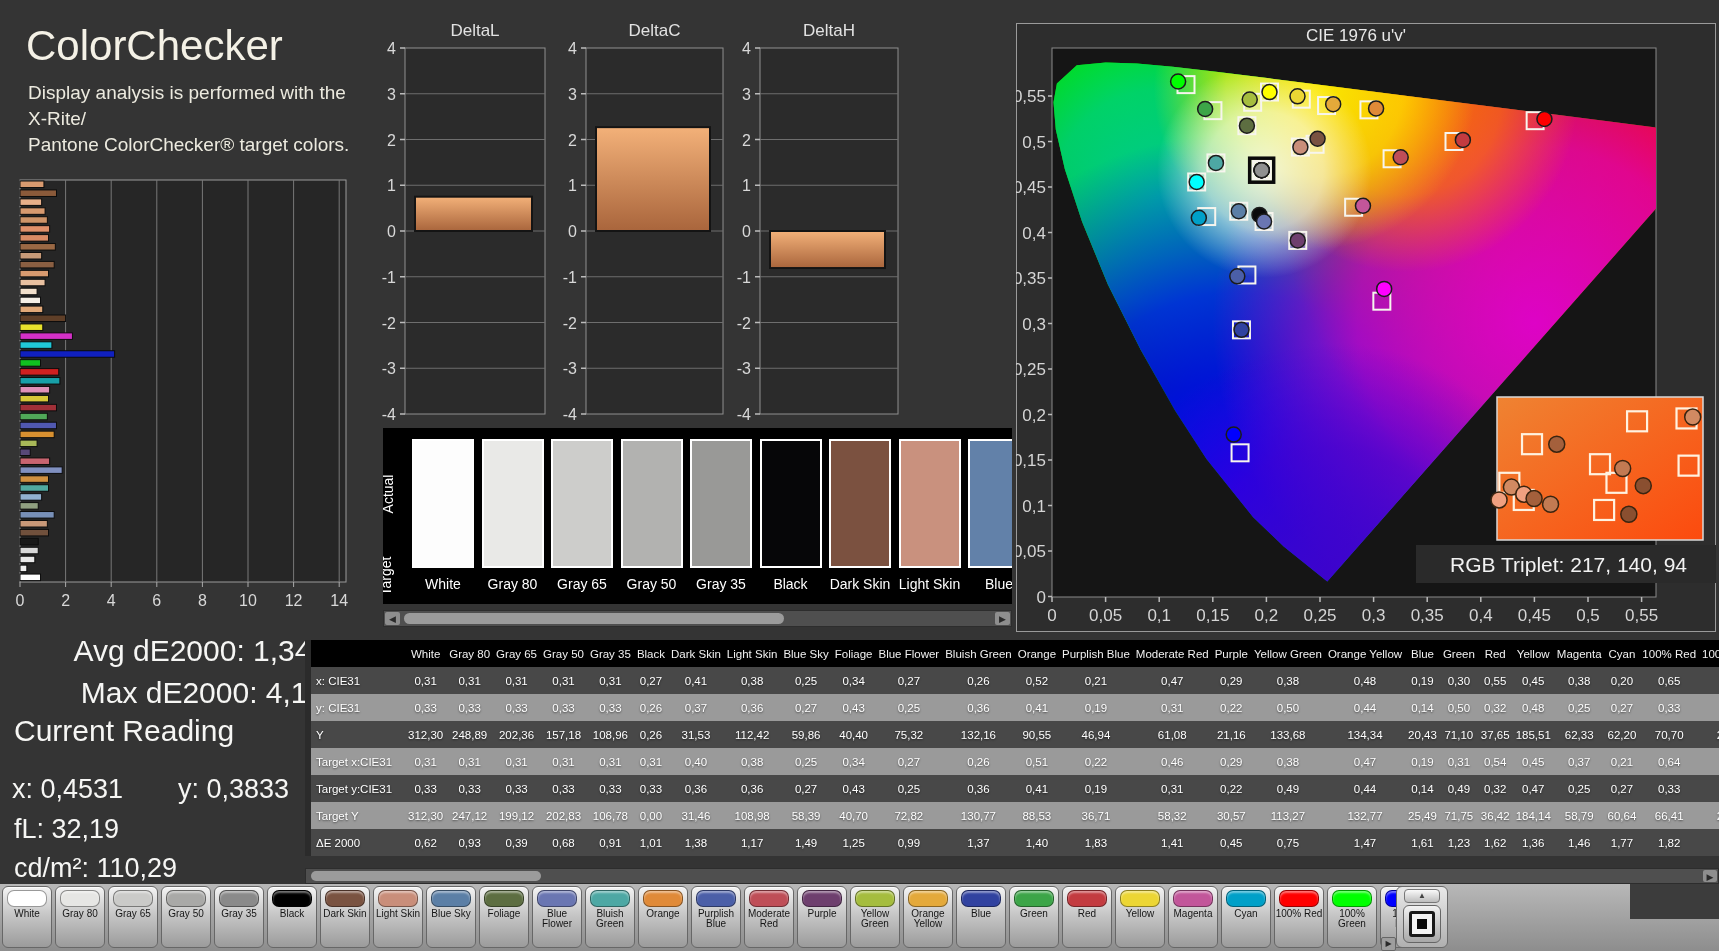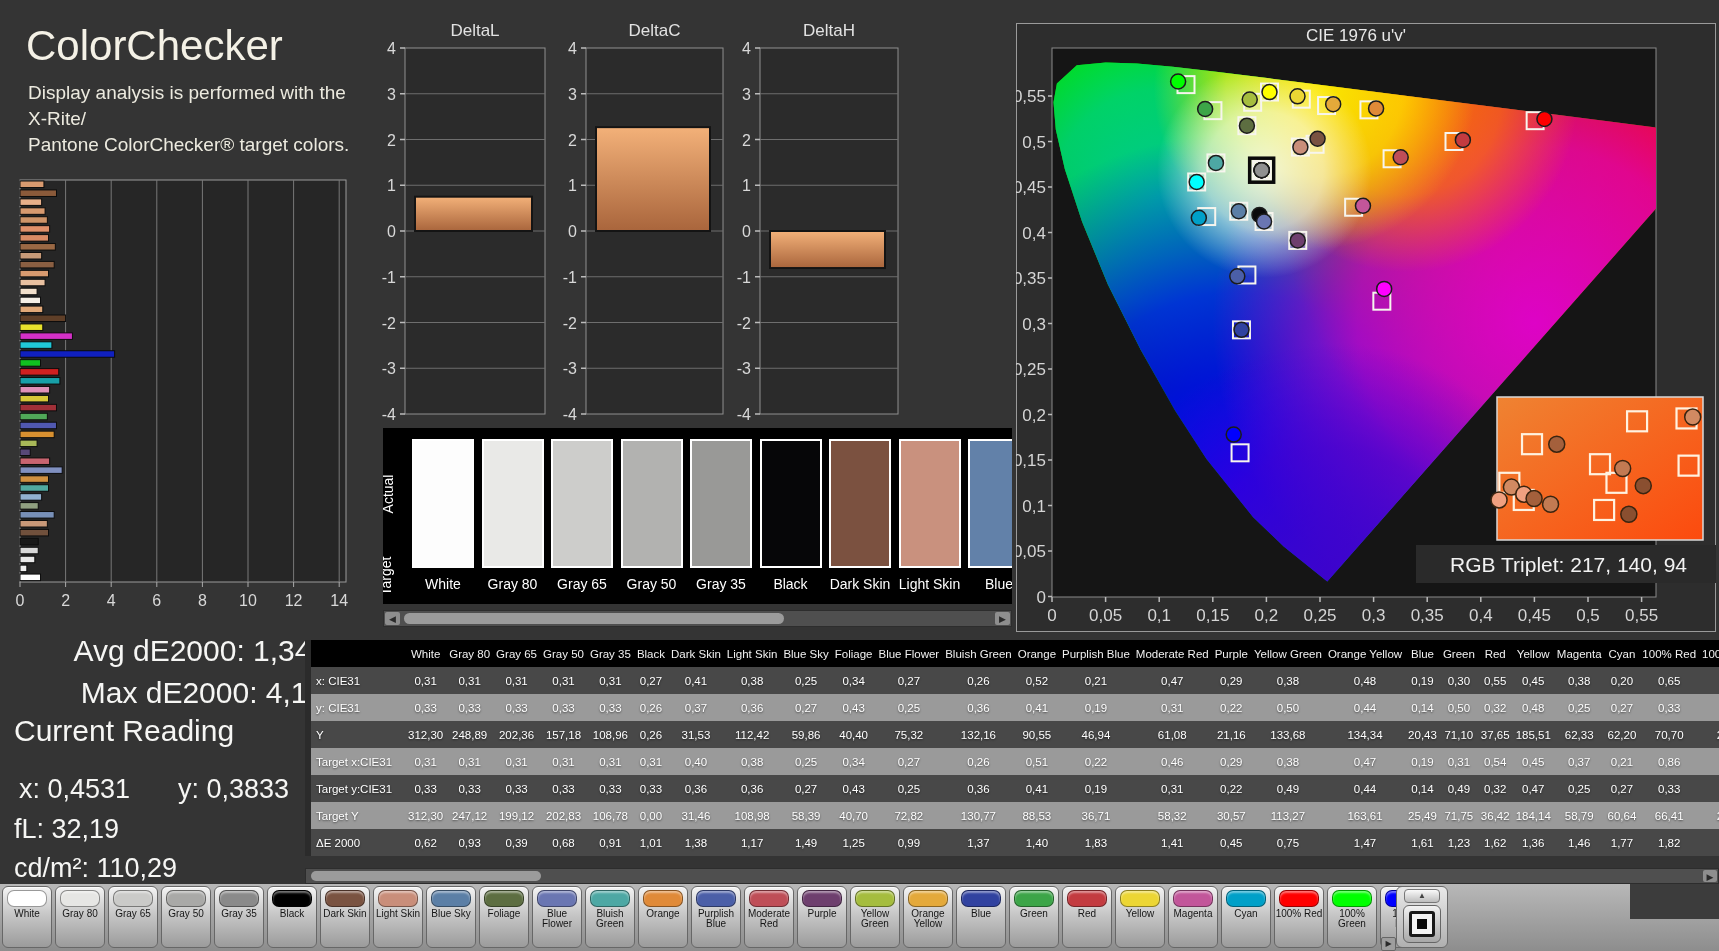--- a/index.html
+++ b/index.html
@@ -116,21 +116,21 @@
       <text x="234" y="440" text-anchor="middle" font-size="16" fill="#d8d8d8">10</text>
       <line x1="279.6" y1="416" x2="279.6" y2="421" stroke="#aaa" stroke-width="1"></line>
       <text x="279.6" y="440" text-anchor="middle" font-size="16" fill="#d8d8d8">12</text>
       <line x1="325.2" y1="416" x2="325.2" y2="421" stroke="#aaa" stroke-width="1"></line>
       <text x="325.2" y="440" text-anchor="middle" font-size="16" fill="#d8d8d8">14</text>
     </svg>
 
   <div class="abs stat-big" style="left:0;top:634px;width:345px;text-align:center;padding-left:20px;">Avg dE2000: 1,34</div>
   <div class="abs stat-big" style="left:0;top:676px;width:345px;text-align:center;padding-left:30px;">Max dE2000: 4,14</div>
   <div class="abs stat-big" style="left:14px;top:714px;">Current Reading</div>
-  <div class="abs stat-mid" style="left:19px;top:774px;">x: 0,4531</div>
+  <div class="abs stat-mid" style="left:12px;top:774px;">x: 0,4531</div>
   <div class="abs stat-mid" style="left:178px;top:774px;">y: 0,3833</div>
   <div class="abs stat-mid" style="left:14px;top:814px;">fL: 32,19</div>
   <div class="abs stat-mid" style="left:14px;top:853px;">cd/m²: 110,29</div>
 
   <svg id="mini-svg" class="abs" style="left:360px;top:20px;" width="552" height="410">
       <defs>
         <linearGradient id="barGrad" x1="0" y1="0" x2="0" y2="1">
           <stop offset="0%" stop-color="#f3b179"></stop>
           <stop offset="100%" stop-color="#a9653c"></stop>
         </linearGradient>
@@ -605,21 +605,21 @@
             <td>0,46</td>
             <td>0,29</td>
             <td>0,38</td>
             <td>0,47</td>
             <td>0,19</td>
             <td>0,31</td>
             <td>0,54</td>
             <td>0,45</td>
             <td>0,37</td>
             <td>0,21</td>
-            <td>0,86</td>
+            <td>0,64</td>
             <td>0,30</td>
           </tr>
           <tr class="row-dark">
             <td class="gut"></td>
             <td class="rowlab">Target y:CIE31</td>
             <td>0,33</td>
             <td>0,33</td>
             <td>0,33</td>
             <td>0,33</td>
             <td>0,33</td>
@@ -658,21 +658,21 @@
             <td>108,98</td>
             <td>58,39</td>
             <td>40,70</td>
             <td>72,82</td>
             <td>130,77</td>
             <td>88,53</td>
             <td>36,71</td>
             <td>58,32</td>
             <td>30,57</td>
             <td>113,27</td>
-            <td>163,61</td>
+            <td>132,77</td>
             <td>25,49</td>
             <td>71,75</td>
             <td>36,42</td>
             <td>184,14</td>
             <td>58,79</td>
             <td>60,64</td>
             <td>66,41</td>
             <td>223,34</td>
           </tr>
           <tr class="row-dark">

